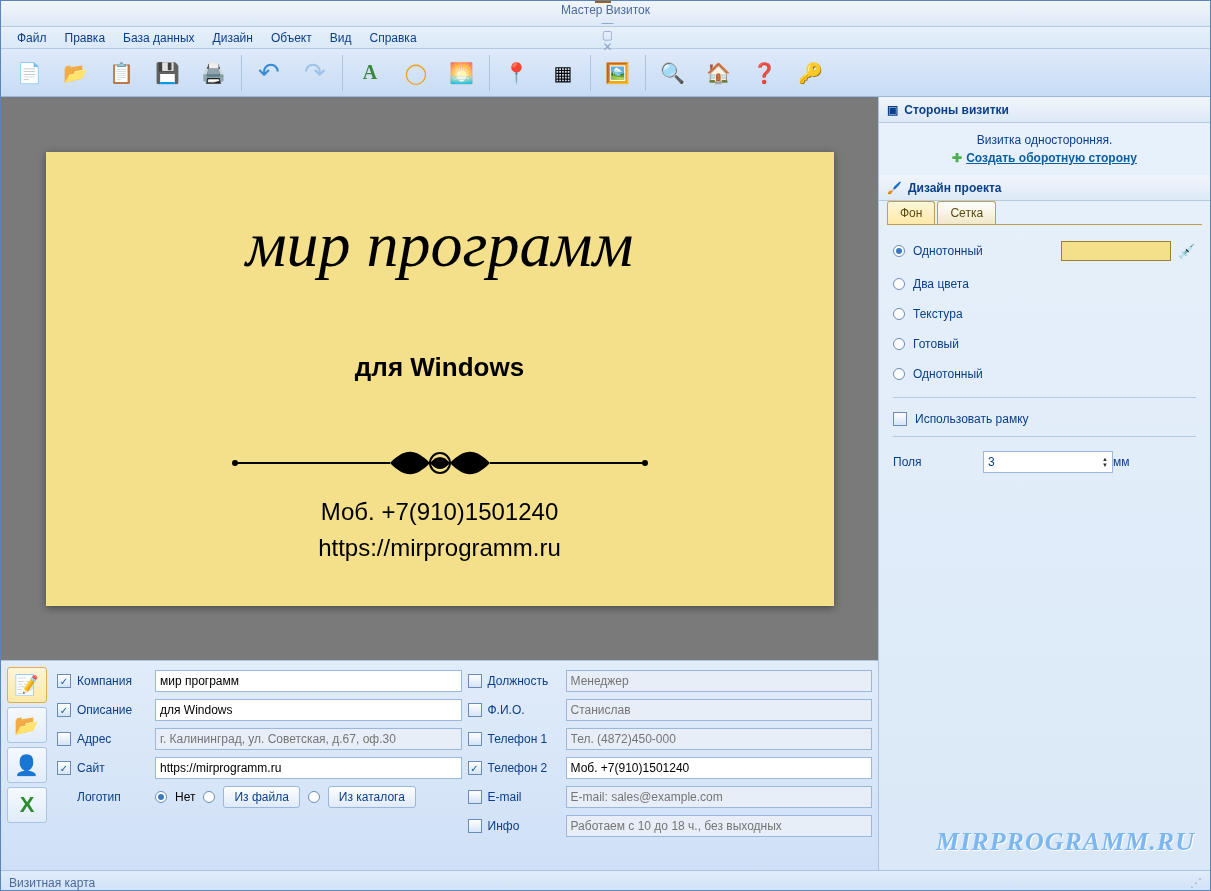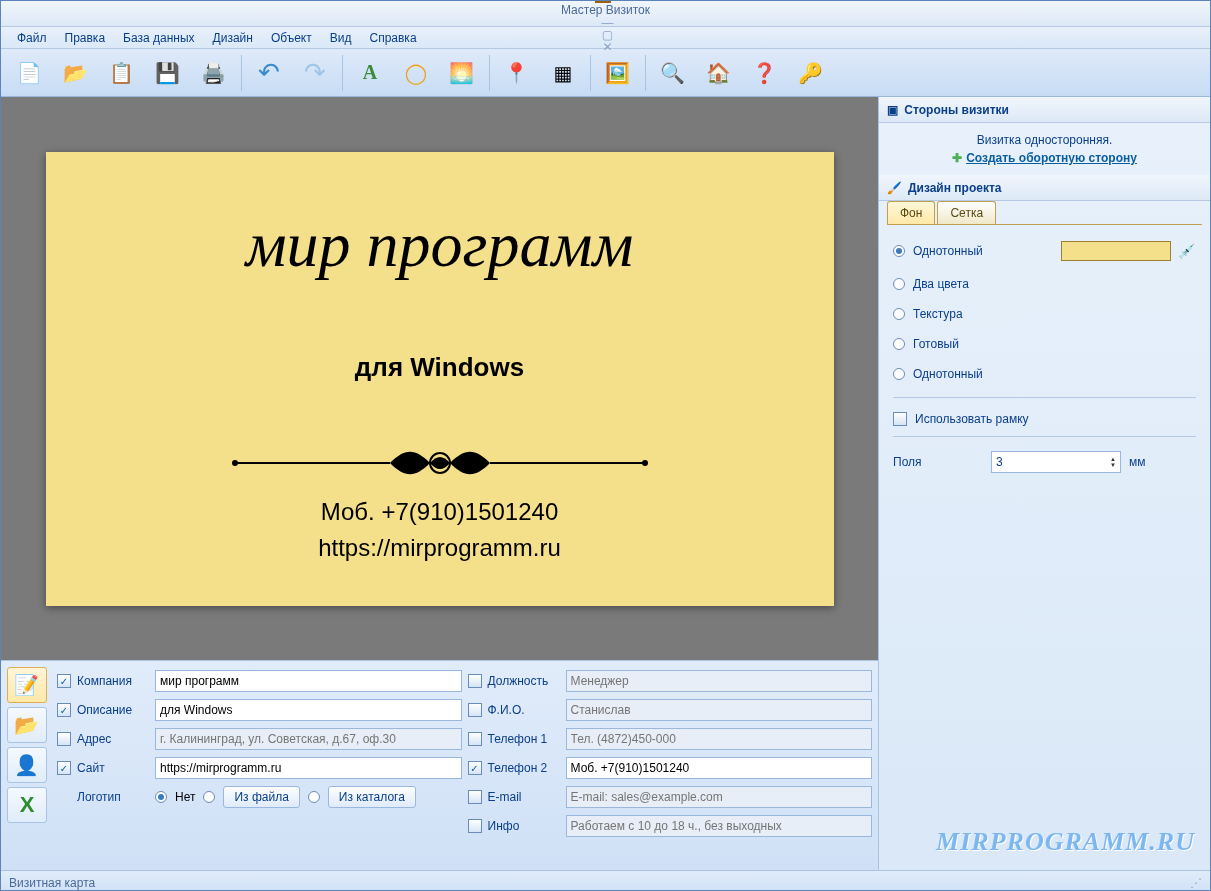--- a/index.html
+++ b/index.html
@@ -47,21 +47,21 @@
 .link-line a { color:#0a5fa0; font-weight:bold; text-decoration:underline; }
 .plus { color:#4caf50; font-weight:bold; margin-right:4px;}
 .tabs { display:flex; margin-top:0; }
 .tab { padding:4px 12px; border:1px solid #c0a050; background:linear-gradient(#fff,#f0e8c8); border-bottom:none; color:#5a4a10; margin-right:2px; border-radius:3px 3px 0 0;}
 .tab.active { background:linear-gradient(#fff7d8,#ffe9a8); font-weight:normal;text-align:center;}
 .tab-content { border-top:1px solid #c0a050; padding:16px 6px; }
 .opt-row { display:flex; align-items:center; gap:8px; margin-bottom:16px; color:#0a3f8a;}
 .color-swatch { width:110px; height:20px; background:#f4e08a; border:1px solid #a08030;}
 .eyedrop { font-size:14px;}
 .sep-line { height:1px; background:#b5c9e2; margin:8px 0 14px;}
-.field-row { display:flex; align-items:center; gap:8px; color:#0a3f8a;}
+.field-row { display:flex; align-items:center; gap:0; color:#0a3f8a;}
 .num-input { width:130px; height:22px; border:1px solid #9ab8de; background:#fff; padding:0 4px; display:flex; align-items:center; justify-content:space-between;}
 .spinner { display:flex; flex-direction:column; font-size:6px; line-height:6px; color:#333;}
 .statusbar { height:24px; background:linear-gradient(#e1ecfa,#cfe0f6); border-top:1px solid #a9c3e3; display:flex; align-items:center; padding:0 8px; color:#4a6a9a; justify-content:space-between;}
 .watermark { position:absolute; right:16px; bottom:34px; font-family:"Arial Black"; font-size:26px; color:#7db7f0; font-style:italic; text-shadow:1px 1px 0 #fff; font-weight:900; letter-spacing:1px;}
 .grip { font-size:12px; color:#8aa4c6; }
 </style>
 </head>
 <body>
 
 <div class="titlebar">

